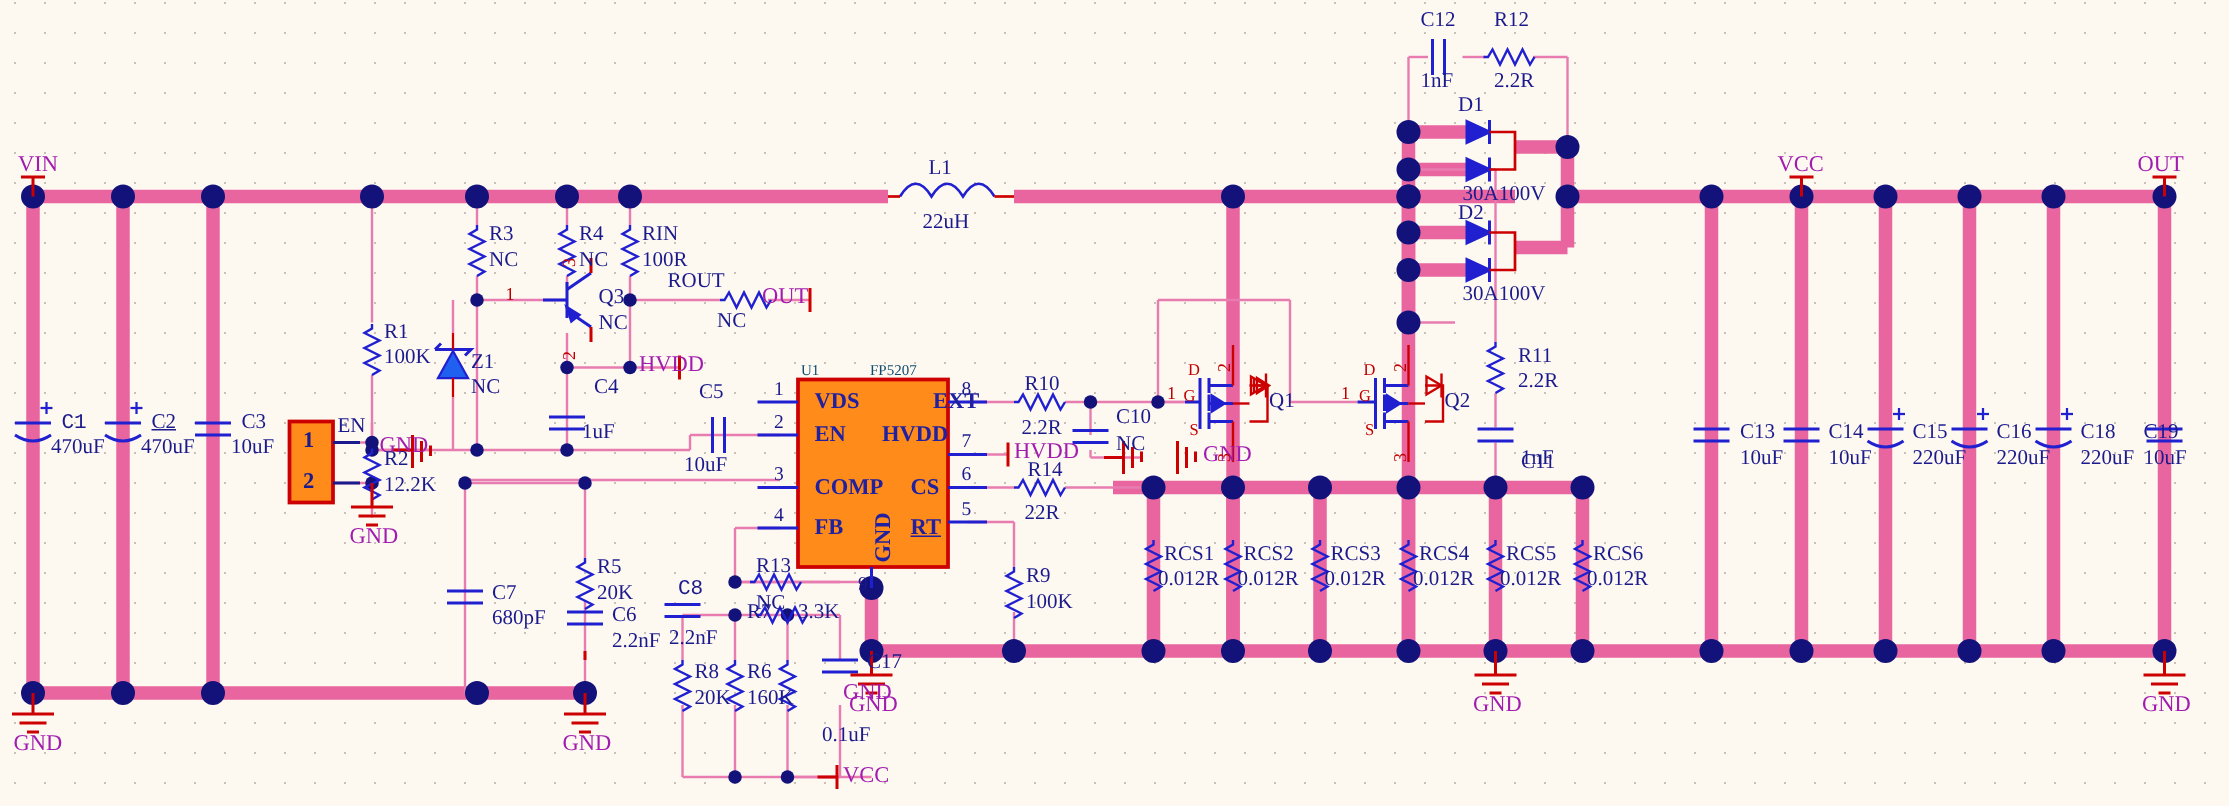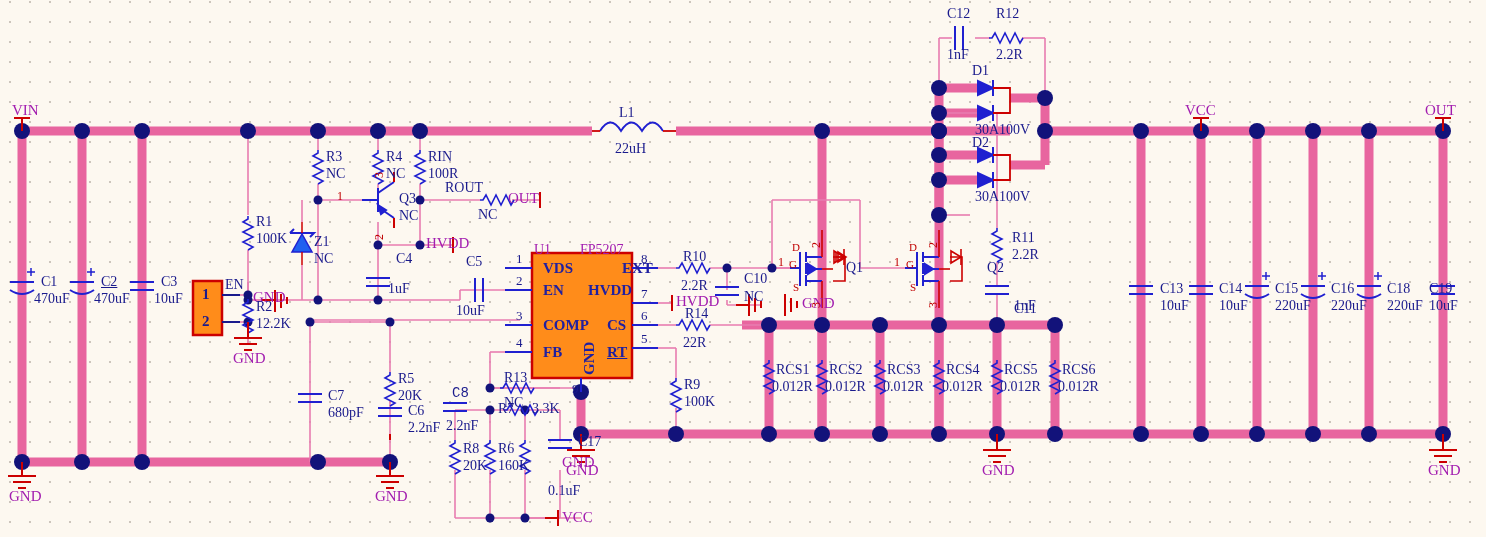--- a/index.html
+++ b/index.html
@@ -17,21 +17,21 @@
     background-size:20px 20px;
     background-position:0px 12px;
   }
   svg.layer{position:absolute;left:0;top:0;width:1486px;height:537px;overflow:visible;}
   .lbl{position:absolute;font-family:"Liberation Serif", serif;white-space:nowrap;line-height:1;}
   .refdes{color:#1a1a8c;font-size:14px;}
   .val{color:#1a1a8c;font-size:14px;}
   .netlbl{color:#a21caf;font-size:15px;}
   .pinnum{color:#1a1a8c;font-size:13px;}
   .pinname{color:#2020a0;font-size:15px;font-weight:bold;}
-  .icname{color:#a21caf;font-size:14px;}
+  .icname{color:#0c4a6e;font-size:10px;}
   .connum{color:#1a1a8c;font-size:15px;font-weight:bold;}
   .mospin{color:#c00000;font-size:12px;}
   .mospinname{color:#c00000;font-size:11px;}
   .rot90{transform:rotate(-90deg);transform-origin:0 0;}
 </style>
 </head>
 <body>
 
 <div id="sheet"></div>
 
@@ -601,21 +601,21 @@
 <div class="lbl pinnum" style="left:641px;top:252px;">8</div>
 <div class="lbl pinnum" style="left:641px;top:287px;">7</div>
 <div class="lbl pinnum" style="left:641px;top:309px;">6</div>
 <div class="lbl pinnum" style="left:641px;top:332px;">5</div>
 <div class="lbl pinnum" style="left:572px;top:382px;">9</div>
 
 <div class="lbl refdes" style="left:225px;top:278px;">EN</div>
 <div class="lbl connum" style="left:202px;top:287px;">1</div>
 <div class="lbl connum" style="left:202px;top:314px;">2</div>
 
-<div class="lbl refdes" style="left:41px;top:275px;">C1</div>
+<div class="lbl refdes" style="left:41px;top:275px;font-family:Liberation Mono, monospace;">C1</div>
 <div class="lbl val" style="left:34px;top:292px;">470uF</div>
 <div class="lbl refdes" style="left:101px;top:275px;text-decoration:underline;">C2</div>
 <div class="lbl val" style="left:94px;top:292px;">470uF</div>
 <div class="lbl refdes" style="left:161px;top:275px;">C3</div>
 <div class="lbl val" style="left:154px;top:292px;">10uF</div>
 <div class="lbl refdes" style="left:396px;top:252px;">C4</div>
 <div class="lbl val" style="left:388px;top:282px;">1uF</div>
 <div class="lbl refdes" style="left:466px;top:255px;">C5</div>
 <div class="lbl val" style="left:456px;top:304px;">10uF</div>
 <div class="lbl refdes" style="left:408px;top:404px;">C6</div>
@@ -708,19 +708,19 @@
 <div class="lbl mospin rot90" style="left:373px;top:240px;">2</div>
 
 <div class="lbl refdes" style="left:846px;top:261px;">Q1</div>
 <div class="lbl mospin" style="left:778px;top:256px;">1</div>
 <div class="lbl mospinname" style="left:789px;top:259px;">G</div>
 <div class="lbl mospinname" style="left:792px;top:242px;">D</div>
 <div class="lbl mospinname" style="left:793px;top:282px;">S</div>
 <div class="lbl mospin rot90" style="left:810px;top:248px;">2</div>
 <div class="lbl mospin rot90" style="left:810px;top:308px;">3</div>
 
-<div class="lbl refdes" style="left:963px;top:261px;padding-left:24px;">Q2</div>
+<div class="lbl refdes" style="left:963px;top:261px;">Q2</div>
 <div class="lbl mospin" style="left:894px;top:256px;">1</div>
 <div class="lbl mospinname" style="left:906px;top:259px;">G</div>
 <div class="lbl mospinname" style="left:909px;top:242px;">D</div>
 <div class="lbl mospinname" style="left:910px;top:282px;">S</div>
 <div class="lbl mospin rot90" style="left:927px;top:248px;">2</div>
 <div class="lbl mospin rot90" style="left:927px;top:308px;">3</div>
 
 </body></html>

